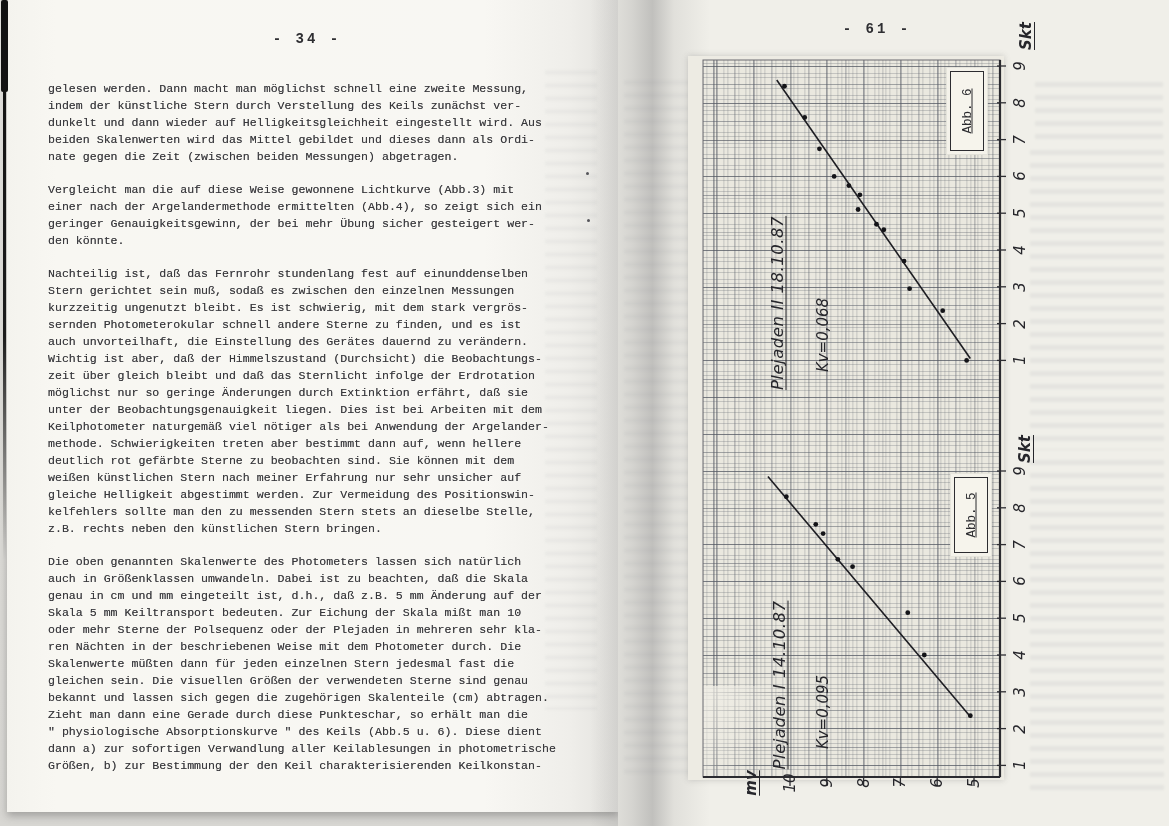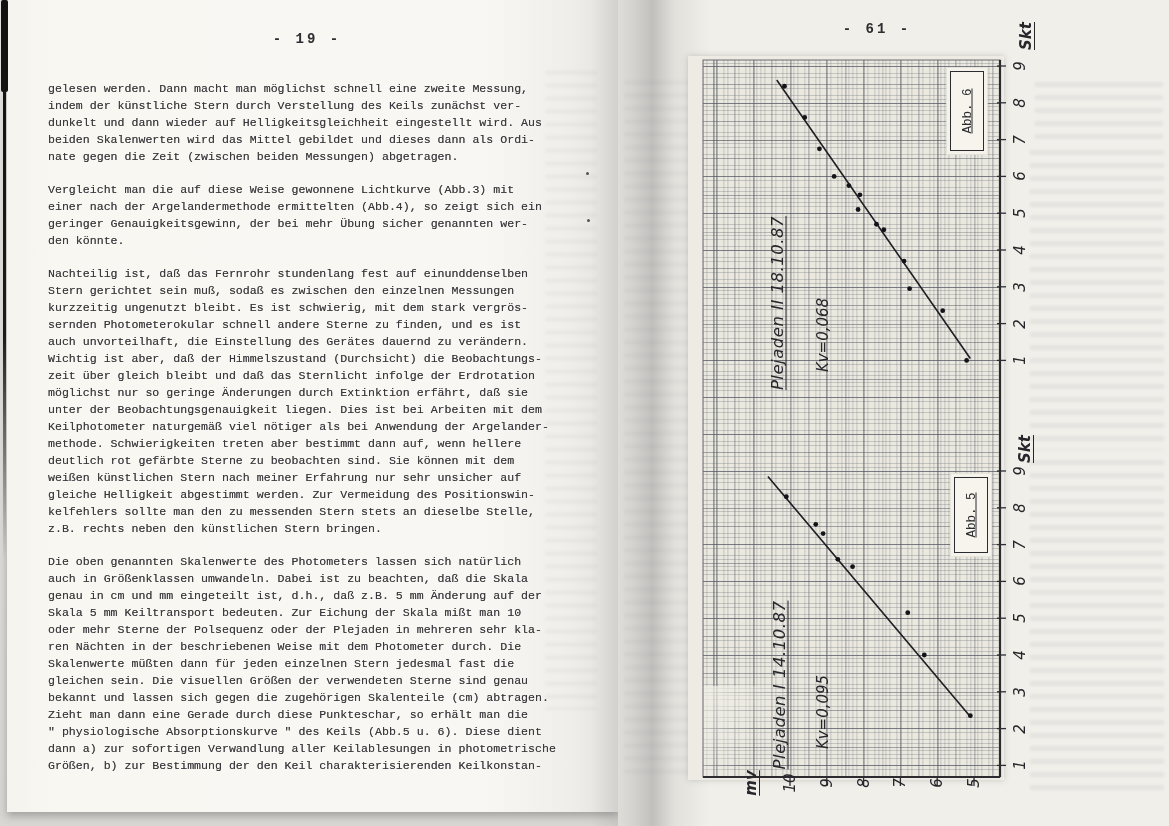--- a/index.html
+++ b/index.html
@@ -72,30 +72,30 @@
 
 <div class="scan">
 
   <div class="page-left-bg"></div>
   <div class="page-right-bg"></div>
   <div class="gutter-shadow"></div>
   <div class="spine-blob"></div>
   <div class="spine-line"></div>
 
   <div class="layer">
-    <div class="page-number" style="left:257px;top:30px">- 19 -</div>
+    <div class="page-number" style="left:257px;top:30px">- 34 -</div>
     <div class="text-body">
       <p class="tline">gelesen werden. Dann macht man möglichst schnell eine zweite Messung,
 indem der künstliche Stern durch Verstellung des Keils zunächst ver-
 dunkelt und dann wieder auf Helligkeitsgleichheit eingestellt wird. Aus
 beiden Skalenwerten wird das Mittel gebildet und dieses dann als Ordi-
 nate gegen die Zeit (zwischen beiden Messungen) abgetragen.</p>
       <p class="tline">Vergleicht man die auf diese Weise gewonnene Lichtkurve (Abb.3) mit
 einer nach der Argelandermethode ermittelten (Abb.4), so zeigt sich ein
-geringer Genauigkeitsgewinn, der bei mehr Übung sicher genannten wer-
+geringer Genauigkeitsgewinn, der bei mehr Übung sicher gesteigert wer-
 den könnte.</p>
       <p class="tline">Nachteilig ist, daß das Fernrohr stundenlang fest auf einunddenselben
 Stern gerichtet sein muß, sodaß es zwischen den einzelnen Messungen
 kurzzeitig ungenutzt bleibt. Es ist schwierig, mit dem stark vergrös-
 sernden Photometerokular schnell andere Sterne zu finden, und es ist
 auch unvorteilhaft, die Einstellung des Gerätes dauernd zu verändern.
 Wichtig ist aber, daß der Himmelszustand (Durchsicht) die Beobachtungs-
 zeit über gleich bleibt und daß das Sternlicht infolge der Erdrotation
 möglichst nur so geringe Änderungen durch Extinktion erfährt, daß sie
 unter der Beobachtungsgenauigkeit liegen. Dies ist bei Arbeiten mit dem

